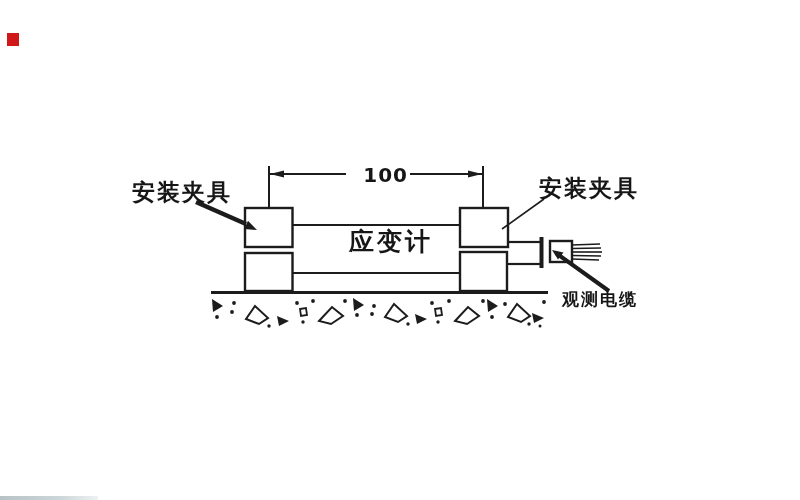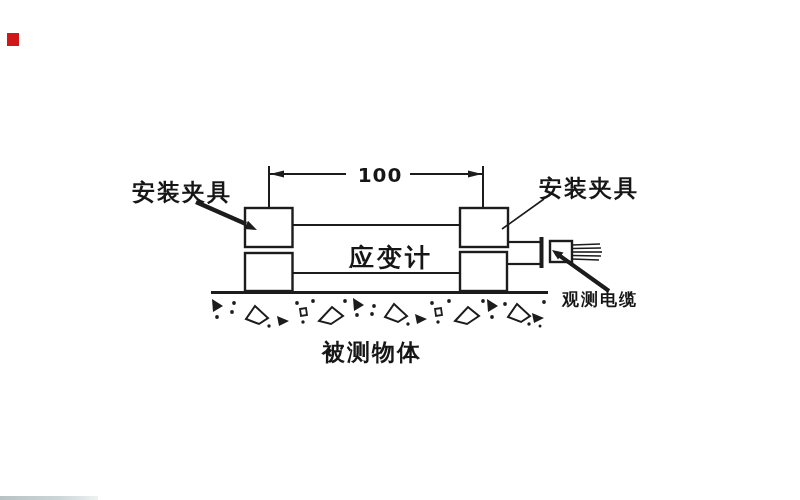--- a/index.html
+++ b/index.html
@@ -7,25 +7,25 @@
     position:relative;width:728px;height:500px;background:#ffffff;overflow:hidden;
     font-family:"DejaVu Sans","Liberation Sans",sans-serif;
   }
   .linework{position:absolute;left:0;top:0;}
   .lbl{
     position:absolute;color:#161616;font-weight:600;letter-spacing:2px;
     white-space:nowrap;line-height:1.05;
   }
   .lbl-clamp-left {left:132px;top:180px;font-size:23px;}
   .lbl-clamp-right{left:539px;top:176px;font-size:23px;}
-  .lbl-gauge      {left:349px;top:245px;font-size:25px;letter-spacing:3px;}
+  .lbl-gauge      {left:349px;top:229px;font-size:25px;letter-spacing:3px;}
   .lbl-cable      {left:562px;top:291px;font-size:17px;}
   .lbl-object     {left:322px;top:340px;font-size:23px;}
   .lbl-dim{
-    position:absolute;left:352px;top:163px;width:56px;text-align:center;
+    position:absolute;left:352px;top:163px;width:56px;text-align:right;
     color:#161616;font-size:20px;font-weight:600;letter-spacing:1px;
   }
   .red-marker{position:absolute;left:7px;top:33px;width:12px;height:13px;background:#d01818;}
   .bottom-bar{
     position:absolute;left:0;top:496px;width:98px;height:4px;
     background:linear-gradient(90deg,#b8c2c5 0%,#ccd5d7 60%,#eef2f3 100%);
   }
 </style>
 </head>
 <body>
@@ -136,17 +136,16 @@
   <div class="lbl lbl-clamp-left">安装夹具</div>
 
   <div class="lbl-dim">100</div>
 
   <div class="lbl lbl-clamp-right">安装夹具</div>
 
   <div class="lbl lbl-gauge">应变计</div>
 
   <div class="lbl lbl-cable">观测电缆</div>
 
-  <div class="lbl lbl-object">被测物体</div>
 
   <div class="bottom-bar"></div>
 
 </div>
 
 </body></html>

